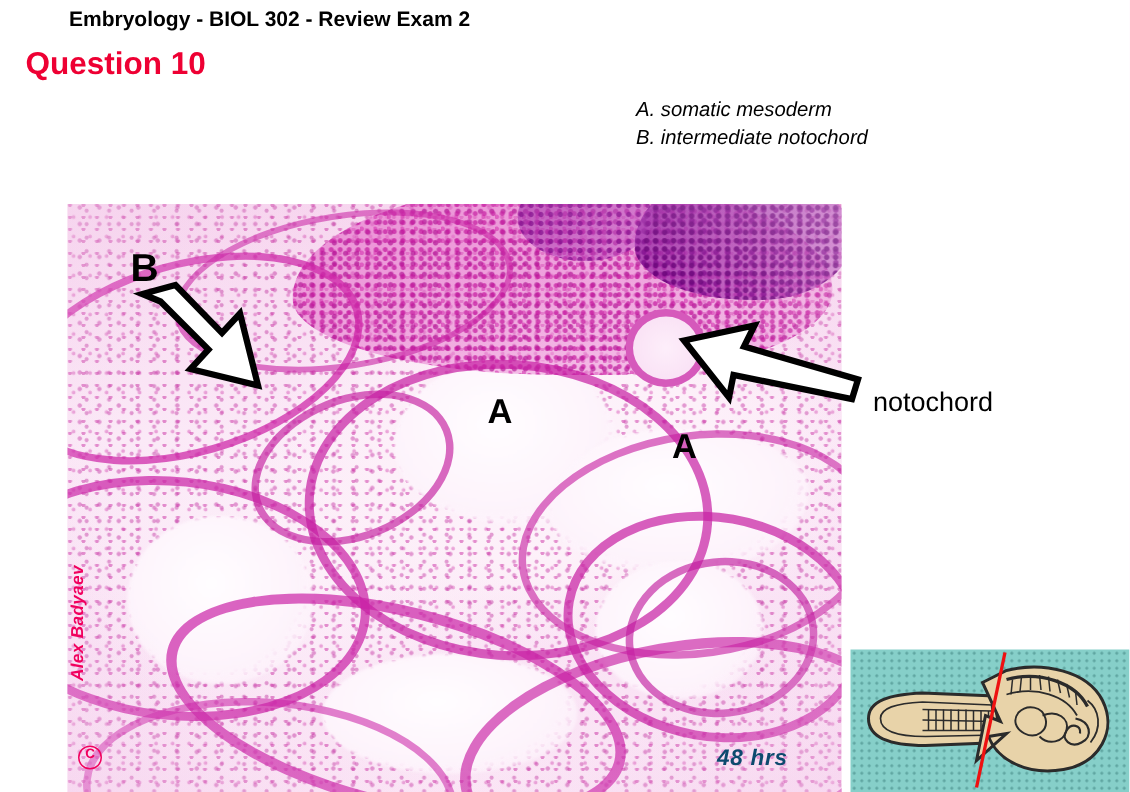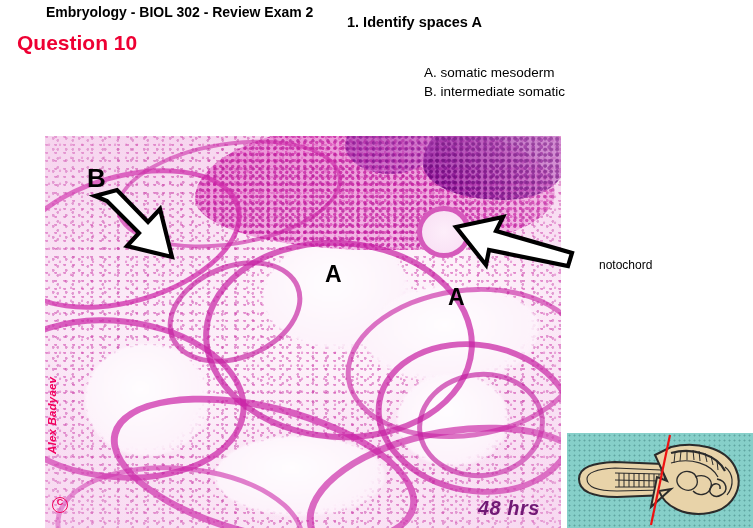--- a/index.html
+++ b/index.html
@@ -28,21 +28,21 @@
 
   
   #prompt {
     position: absolute; left: 347px; top: 12px;
     font-size: 14.5px; font-weight: bold; color: #000;
     line-height: 20px; white-space: nowrap;
   }
   #choices {
     position: absolute; left: 424px; top: 63px;
     font-size: 13.5px; font-weight: normal; color: #000;
-    line-height: 19px; white-space: nowrap;
+    line-height: 19px; white-space: nowrap; font-style: italic;
   }
 
   
   #histology {
     position: absolute;
     left: 45px; top: 136px;
     width: 516px; height: 392px;
     overflow: hidden;
     background: #f9ddf2;
   }
@@ -151,21 +151,21 @@
     font-family: "Liberation Sans", sans-serif;
     font-weight: bold;
     color: #000;
     line-height: 1;
   }
   #label-b { left: 87px;  top: 165px; font-size: 26px; }
   #label-a1 { left: 325px; top: 263px; font-size: 23px; }
   #label-a2 { left: 448px; top: 286px; font-size: 23px; }
   #label-48hrs {
     position: absolute; left: 478px; top: 497px;
-    font-size: 20px; font-weight: bold; font-style: italic; color: #701a75;
+    font-size: 15px; font-weight: bold; font-style: italic; color: #0c4a6e;
     letter-spacing: .5px;
   }
   #credit {
     position: absolute;
     left: 46px; top: 430px;
     width: 90px;
     transform: rotate(-90deg);
     transform-origin: 12px 12px;
     font-size: 11.5px; font-weight: bold; font-style: italic;
     color: #f1005e;
@@ -185,22 +185,22 @@
     display: block; margin-top: -1px;
   }
 
   
   #arrow-layer {
     position: absolute; left: 0; top: 0;
     width: 753px; height: 528px;
     pointer-events: none;
   }
   #notochord-text {
-    position: absolute; left: 599px; top: 258px;
-    font-size: 12px; color: #000; font-weight: normal;
+    position: absolute; left: 582px; top: 258px;
+    font-size: 18px; color: #000; font-weight: normal;
     white-space: nowrap;
   }
 
   
   #inset {
     position: absolute;
     left: 567px; top: 433px;
     width: 186px; height: 95px;
     background: #86cfc9;
     overflow: hidden;
@@ -213,26 +213,25 @@
   #inset svg { position: absolute; left: 0; top: 0; }
 </style>
 </head>
 <body>
 
 <div id="course-title">Embryology - BIOL 302 - Review Exam 2</div>
 
 <div id="question-label">Question 10</div>
 
 <div id="prompt">
-  <div>1. Identify spaces A</div>
 </div>
 
 <div id="choices">
   <div>A. somatic mesoderm</div>
-  <div>B. intermediate somatic</div>
+  <div>B. intermediate notochord</div>
 </div>
 
 <div id="histology">
   <div class="wash"></div>
   <div class="speckle"></div>
 
   <div class="lumen l1"></div>
   <div class="lumen l2"></div>
   <div class="lumen l3"></div>
   <div class="lumen l4"></div>

